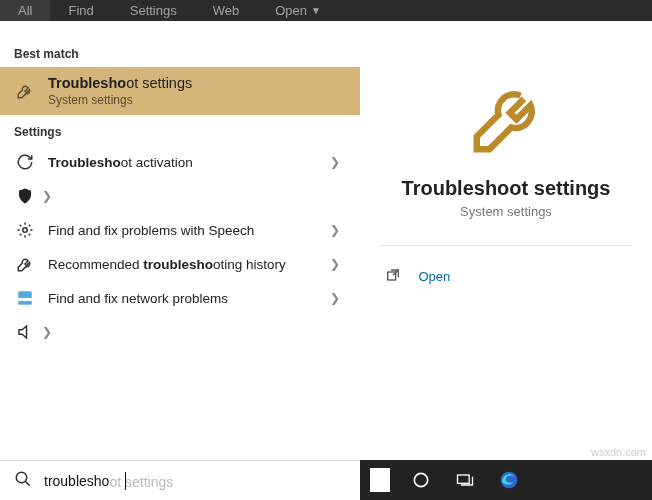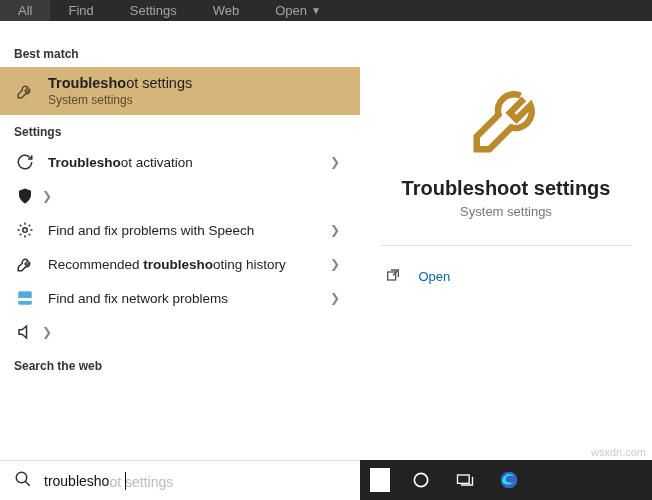--- a/index.html
+++ b/index.html
@@ -141,21 +141,20 @@
 
       <div class="item">
         <span class="icon">
             <svg viewBox="0 0 24 24" fill="none" stroke="#333" stroke-width="2">
               <path d="M4 9v6h4l6 5V4l-6 5H4z"></path>
             </svg>
           </span>
         <span class="chev">❯</span>
       </div>
 
-      <div class="section-header">Search the web</div>
     </div>
 
     <div class="right">
       <div class="hero-icon">
         <svg width="78" height="78" viewBox="0 0 24 24" fill="none" stroke="#bb8a2a" stroke-width="2">
             <path d="M16.5 4.5a5 5 0 0 0-6.8 5.9L3 17.1V21h3.9l6.7-6.7a5 5 0 0 0 5.9-6.8l-4.3 4.3-2-2L17.5 5.5"></path>
           </svg>
       </div>
       <div class="hero-title">Troubleshoot settings</div>
       <div class="hero-sub">System settings</div>

